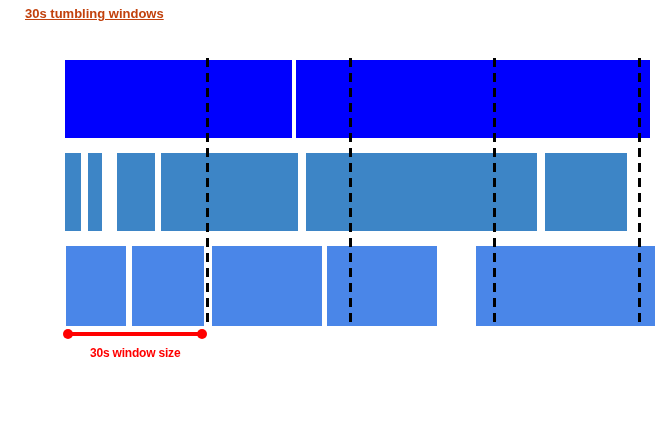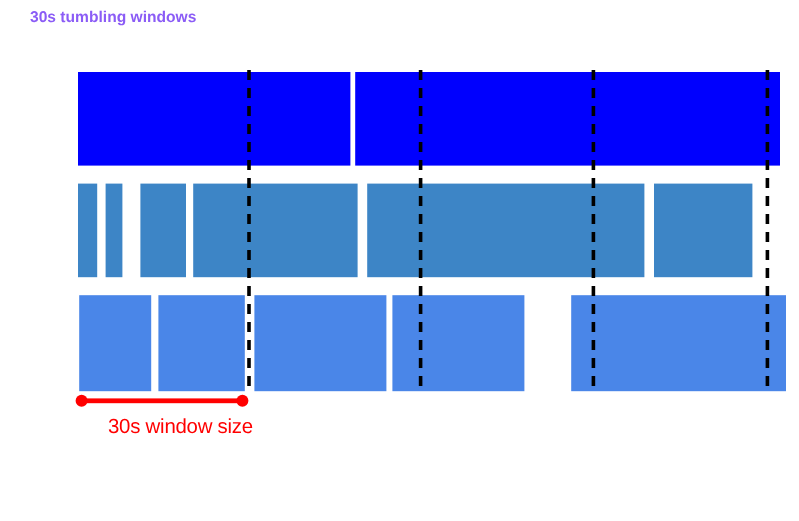--- a/index.html
+++ b/index.html
@@ -13,22 +13,23 @@
     height:434px;
     background:#ffffff;
     overflow:hidden;
   }
   .figure-title{
     position:absolute;
     left:25px;
     top:6px;
     font-size:13px;
     font-weight:bold;
-    color:#8b5cf6;
+    color:#c2410c;
     white-space:nowrap;
+    text-decoration:underline;
   }
   .seg{
     position:absolute;
     z-index:1;
   }
   .boundary{
     position:absolute;
     z-index:2;
     width:3px;
     background:repeating-linear-gradient(to bottom, #000 0 9px, transparent 9px 15px);
@@ -40,22 +41,22 @@
   }
   .arrow-dot{
     position:absolute;
     width:10px;
     height:10px;
     border-radius:50%;
     z-index:3;
   }
   .arrow-label{
     position:absolute;
-    font-size:17px;
-    font-weight:normal;
+    font-size:12px;
+    font-weight:bold;
     letter-spacing:-0.2px;
     white-space:nowrap;
     z-index:3;
   }
 </style>
 </head>
 <body>
 
 <div class="canvas">
   <div class="figure-title">30s tumbling windows</div>

